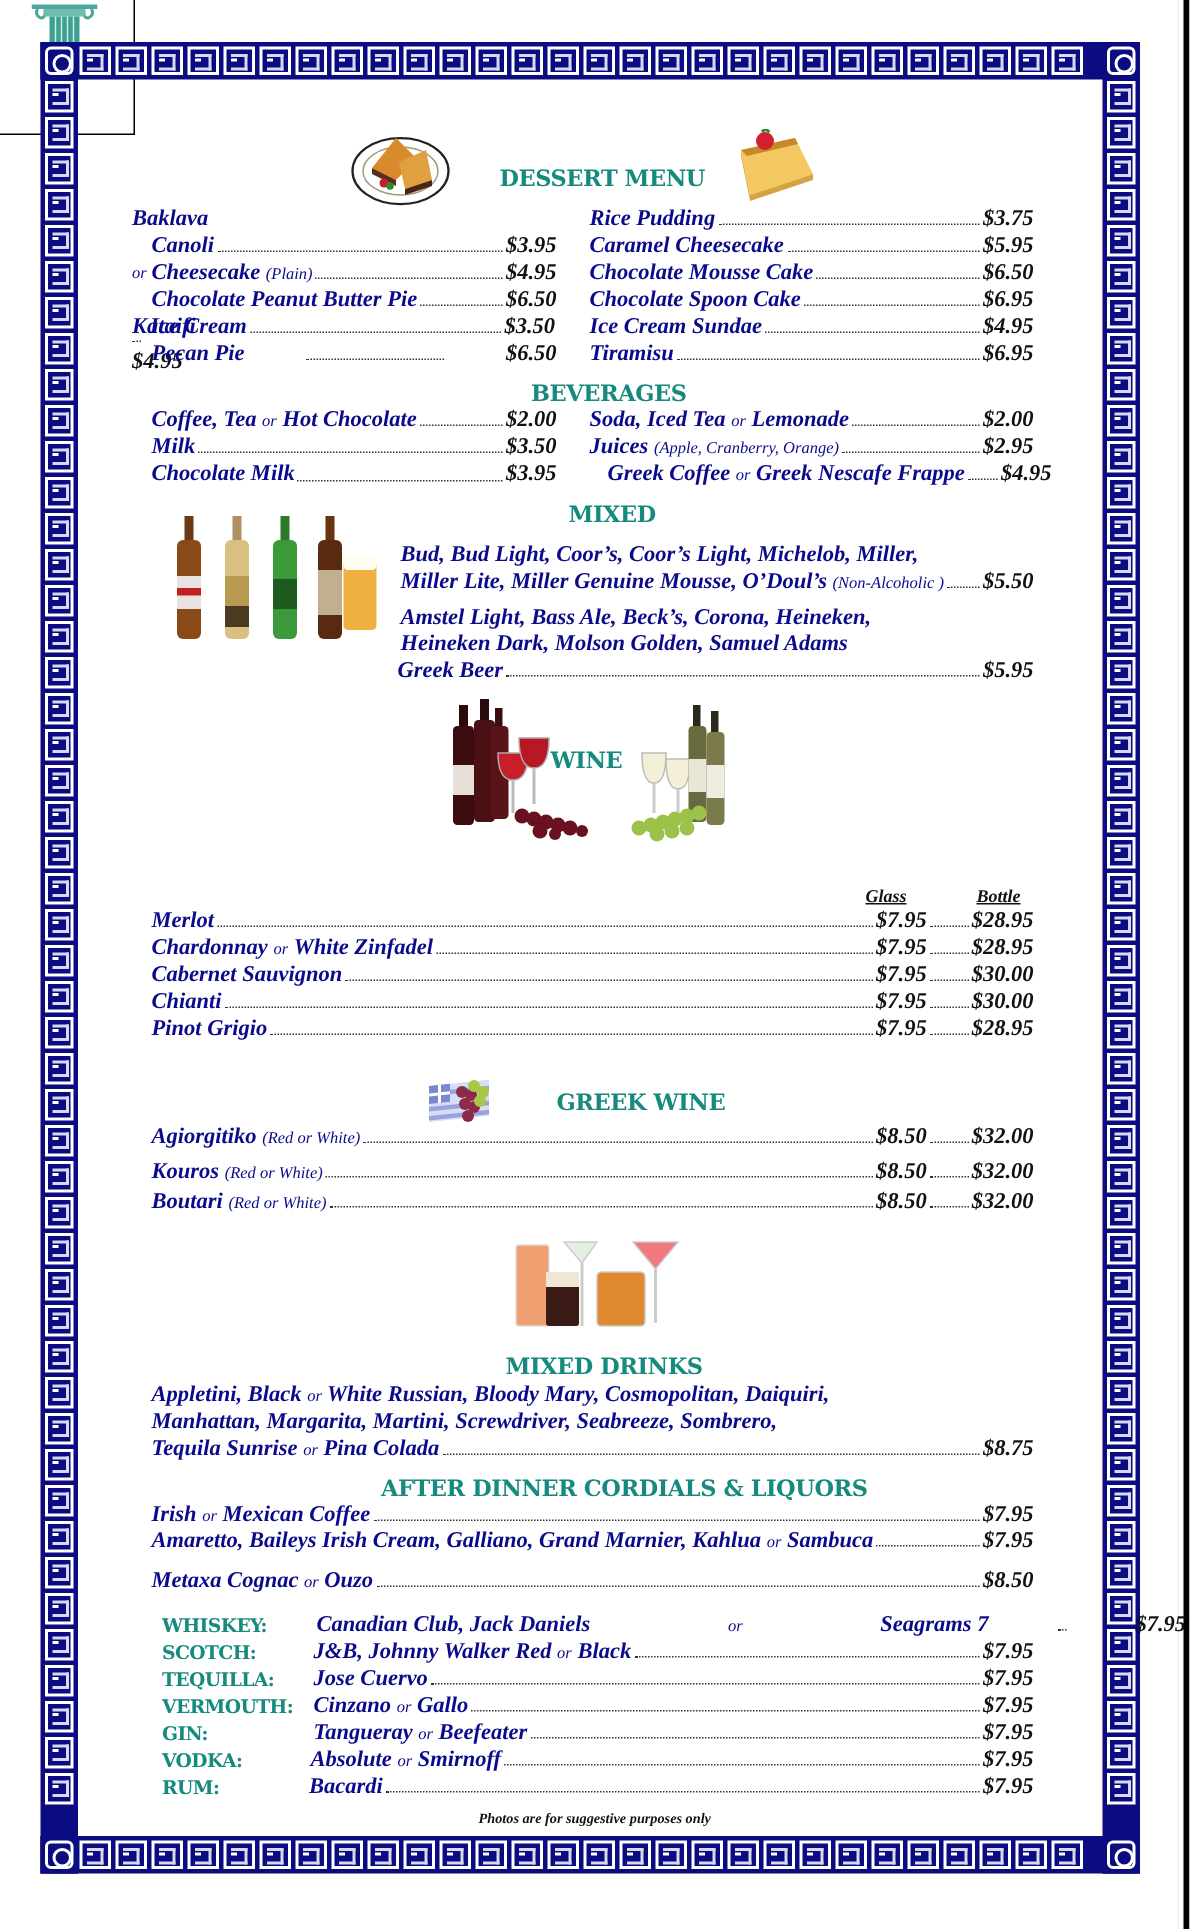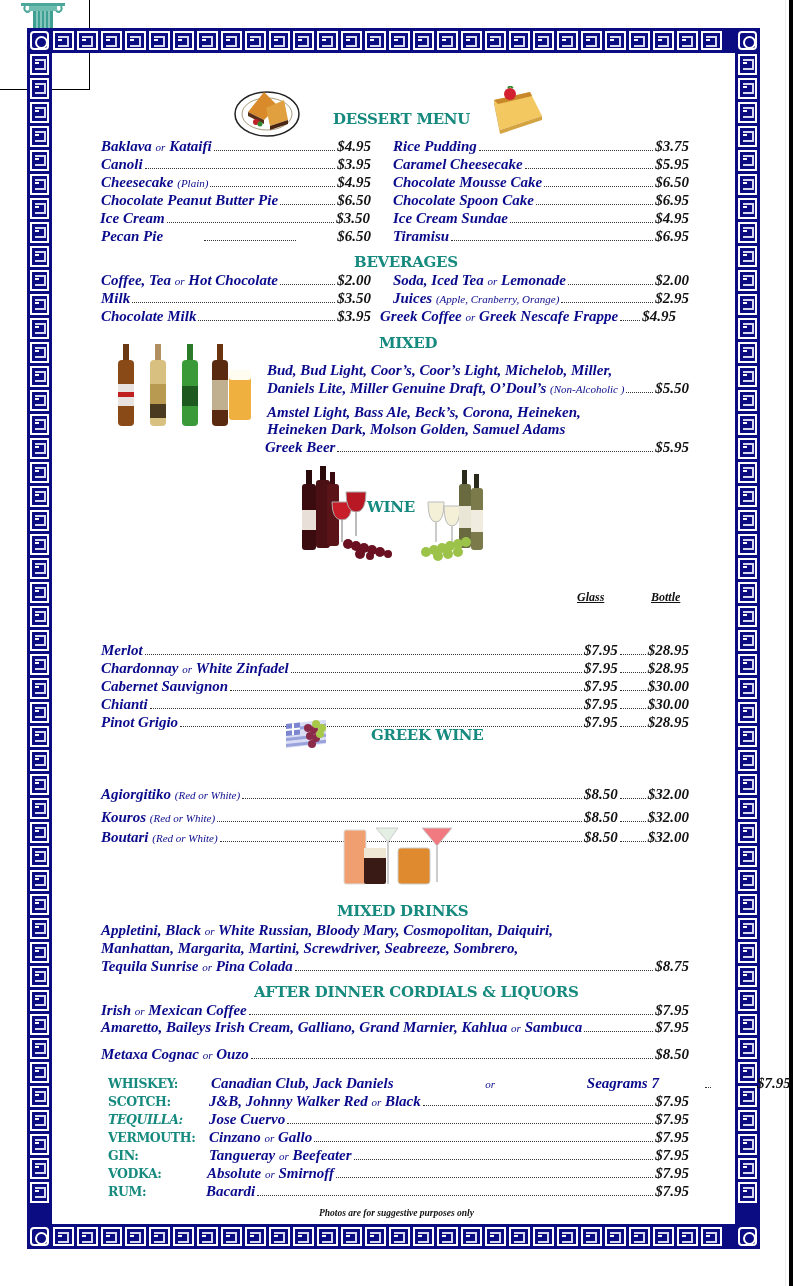--- a/index.html
+++ b/index.html
@@ -39,21 +39,21 @@
   .c-bl { left: 0; bottom: 0; } .c-br { right: 0; bottom: 0; }
 
   
   .heading { position: absolute; color: #168a7e; font-family: "DejaVu Serif", serif; font-size: 15px; font-weight: bold; letter-spacing: -0.3px; white-space: nowrap; }
   .row { position: absolute; display: flex; align-items: baseline; color: #0a0a8c; font-style: italic; font-weight: bold; font-size: 15px; white-space: nowrap; line-height: 18px; }
   .row .name { white-space: nowrap; }
   .row .small { font-size: 11px; font-weight: normal; }
   .row .or { font-size: 11px; font-weight: normal; }
   .row .dots { flex: 1 1 auto; border-bottom: 1px dotted #333; margin: 0 2px 4px 2px; min-width: 6px; height: 1px; }
   .row .price { color: #111; white-space: nowrap; }
-  .row .price2 { color: #111; white-space: nowrap; margin-top: 36px; }
+  .row .price2 { color: #111; white-space: nowrap; }
   .plain { position: absolute; color: #0a0a8c; font-style: italic; font-weight: bold; font-size: 15px; white-space: nowrap; line-height: 18px; }
   .col-head { position: absolute; color: #111; font-style: italic; font-weight: bold; font-size: 12px; text-decoration: underline; }
   .label-cat { position: absolute; color: #168a7e; font-family: "DejaVu Serif", serif; font-size: 12.5px; font-weight: bold; letter-spacing: -0.4px; }
   .footer-note { position: absolute; left: 0; width: 793px; text-align: center; top: 1208px; font-size: 9.5px; font-style: italic; font-weight: bold; color: #111; }
 
   
   .ill { position: absolute; }
 </style>
 </head>
 <body>
@@ -271,21 +271,21 @@
 <svg class="ill" style="left:490px;top:86px;width:56px;height:50px" viewBox="0 0 56 50">
   <polygon points="4,14 40,6 52,30 10,44" fill="#f3c860"></polygon>
   <polygon points="4,14 10,44 10,48 4,18" fill="#e0b050"></polygon>
   <polygon points="10,44 52,30 52,34 10,48" fill="#d4a442"></polygon>
   <polygon points="4,14 40,6 42,10 8,18" fill="#c8882a"></polygon>
   <circle cx="20" cy="8" r="6" fill="#d22030"></circle>
   <path d="M18 2 L20 0 L23 2" stroke="#2e8a2a" stroke-width="2" fill="none"></path>
 </svg>
 
 <div id="dessert-left">
-    <div class="row" style="left: 101px; top: 137px; width: 270px;"><span class="name">Baklava</span>&nbsp;<span class="or">or</span>&nbsp;<span class="name">Kataifi</span><span class="dots"></span><span class="price">$4.95</span></div>
+    <div class="row" style="left: 86px; top: 137px; width: 270px; flex-direction: column;"><span class="name">Baklava</span>&nbsp;<span class="or">or</span>&nbsp;<span class="name">Kataifi</span><span class="dots"></span><span class="price">$4.95</span></div>
     <div class="row" style="left: 101px; top: 155px; width: 270px;">
       <span class="name">Canoli</span>
       <span class="dots"></span>
       <span class="price">$3.95</span>
     </div>
     <div class="row" style="left: 101px; top: 173px; width: 270px;"><span class="name">Cheesecake</span>&nbsp;<span class="small">(Plain)</span><span class="dots"></span><span class="price">$4.95</span></div>
     <div class="row" style="left: 101px; top: 191px; width: 270px;">
       <span class="name">Chocolate Peanut Butter Pie</span>
       <span class="dots"></span>
       <span class="price">$6.50</span>
@@ -344,21 +344,21 @@
     </div>
     <div class="row" style="left: 101px; top: 307px; width: 270px; align-items: flex-end;">
       <span class="name">Chocolate Milk</span>
       <span class="dots"></span>
       <span class="price">$3.95</span>
     </div>
   </div>
 <div id="bev-right">
     <div class="row" style="left: 393px; top: 271px; width: 296px;"><span class="name">Soda, Iced Tea</span>&nbsp;<span class="or">or</span>&nbsp;<span class="name">Lemonade</span><span class="dots"></span><span class="price">$2.00</span></div>
     <div class="row" style="left: 393px; top: 289px; width: 296px;"><span class="name">Juices</span>&nbsp;<span class="small">(Apple, Cranberry, Orange)</span><span class="dots"></span><span class="price">$2.95</span></div>
-    <div class="row" style="left: 380px; top: 307px; width: 296px; justify-content: flex-end;"><span class="name">Greek Coffee</span>&nbsp;<span class="or">or</span>&nbsp;<span class="name">Greek Nescafe Frappe</span><span class="dots"></span><span class="price">$4.95</span></div>
+    <div class="row" style="left: 405px; top: 307px; width: 296px; justify-content: flex-end;"><span class="name">Greek Coffee</span>&nbsp;<span class="or">or</span>&nbsp;<span class="name">Greek Nescafe Frappe</span><span class="dots"></span><span class="price">$4.95</span></div>
   </div>
 
 <div class="heading" style="left:379px;top:334px">MIXED</div>
 <svg class="ill" style="left:113px;top:344px;width:144px;height:84px" viewBox="0 0 144 84">
   <g>
       <rect x="10" y="0" width="6" height="18" fill="#6b3a14"></rect>
       <rect x="5" y="16" width="16" height="66" rx="4" fill="#8a4a18"></rect>
       <rect x="5" y="40" width="16" height="22" fill="#e8e2e0"></rect>
       <rect x="5" y="48" width="16" height="5" fill="#c02020"></rect>
     </g>
@@ -376,21 +376,21 @@
   <g>
       <rect x="104" y="0" width="6" height="18" fill="#6b3410"></rect>
       <rect x="99" y="16" width="16" height="66" rx="4" fill="#5a2a10"></rect>
       <rect x="99" y="36" width="16" height="30" fill="#c0b090"></rect>
     </g>
   <rect x="116" y="30" width="22" height="46" rx="3" fill="#f0b040"></rect>
     <rect x="116" y="26" width="22" height="10" rx="3" fill="#fffdf0"></rect>
 </svg>
 <div class="plain" style="left:267px;top:361px">Bud, Bud Light, Coor’s, Coor’s Light, Michelob, Miller,</div>
 <div class="row" style="left:267px;top:379px;width:422px">
-  <span class="name">Daniels Lite, Miller Genuine Draft, O’Doul’s</span>&nbsp;<span class="small">(Non-Alcoholic )</span><span class="dots"></span><span class="price">$5.50</span>
+  <span class="name">Miller Lite, Miller Genuine Mousse, O’Doul’s</span>&nbsp;<span class="small">(Non-Alcoholic )</span><span class="dots"></span><span class="price">$5.50</span>
 </div>
 <div class="plain" style="left:267px;top:403px">Amstel Light, Bass Ale, Beck’s, Corona, Heineken,</div>
 <div class="plain" style="left:267px;top:420px">Heineken Dark, Molson Golden, Samuel Adams</div>
 <div class="row" style="left:265px;top:438px;width:424px">
   <span class="name">Greek Beer</span>
     <span class="dots"></span>
     <span class="price">$5.95</span>
 </div>
 
 <svg class="ill" style="left:300px;top:466px;width:98px;height:96px" viewBox="0 0 98 96">
@@ -530,21 +530,21 @@
 <div id="cordials-list">
     <div class="row" style="left: 101px; top: 1001px; width: 588px;"><span class="name">Irish</span>&nbsp;<span class="or">or</span>&nbsp;<span class="name">Mexican Coffee</span><span class="dots"></span><span class="price">$7.95</span></div>
     <div class="row" style="left: 101px; top: 1018px; width: 588px;"><span class="name">Amaretto, Baileys Irish Cream, Galliano, Grand Marnier, Kahlua</span>&nbsp;<span class="or">or</span>&nbsp;<span class="name">Sambuca</span><span class="dots"></span><span class="price">$7.95</span></div>
     <div class="row" style="left: 101px; top: 1045px; width: 588px;"><span class="name">Metaxa Cognac</span>&nbsp;<span class="or">or</span>&nbsp;<span class="name">Ouzo</span><span class="dots"></span><span class="price">$8.50</span></div>
   </div>
 <div id="spirits-list">
     <div class="label-cat" style="left: 108px; top: 1076px;">WHISKEY:</div>
     <div class="row" style="left: 211px; top: 1074px; width: 478px; gap: 44px;"><span class="name">Canadian Club, Jack Daniels</span>&nbsp;<span class="or">or</span>&nbsp;<span class="name">Seagrams 7</span><span class="dots"></span><span class="price">$7.95</span></div>
     <div class="label-cat" style="left: 108px; top: 1094px;">SCOTCH:</div>
     <div class="row" style="left: 209px; top: 1092px; width: 480px;"><span class="name">J&amp;B, Johnny Walker Red</span>&nbsp;<span class="or">or</span>&nbsp;<span class="name">Black</span><span class="dots"></span><span class="price">$7.95</span></div>
-    <div class="label-cat" style="left: 108px; top: 1112px; font-style: italic;">TEQUILLA:</div>
+    <div class="label-cat" style="left: 108px; top: 1112px;">TEQUILLA:</div>
     <div class="row" style="left: 209px; top: 1110px; width: 480px;">
       <span class="name">Jose Cuervo</span>
       <span class="dots"></span>
       <span class="price">$7.95</span>
     </div>
     <div class="label-cat" style="left: 108px; top: 1130px;">VERMOUTH:</div>
     <div class="row" style="left: 209px; top: 1128px; width: 480px;"><span class="name">Cinzano</span>&nbsp;<span class="or">or</span>&nbsp;<span class="name">Gallo</span><span class="dots"></span><span class="price">$7.95</span></div>
     <div class="label-cat" style="left: 108px; top: 1148px;">GIN:</div>
     <div class="row" style="left: 209px; top: 1146px; width: 480px;"><span class="name">Tangueray</span>&nbsp;<span class="or">or</span>&nbsp;<span class="name">Beefeater</span><span class="dots"></span><span class="price">$7.95</span></div>
     <div class="label-cat" style="left: 108px; top: 1166px;">VODKA:</div>

